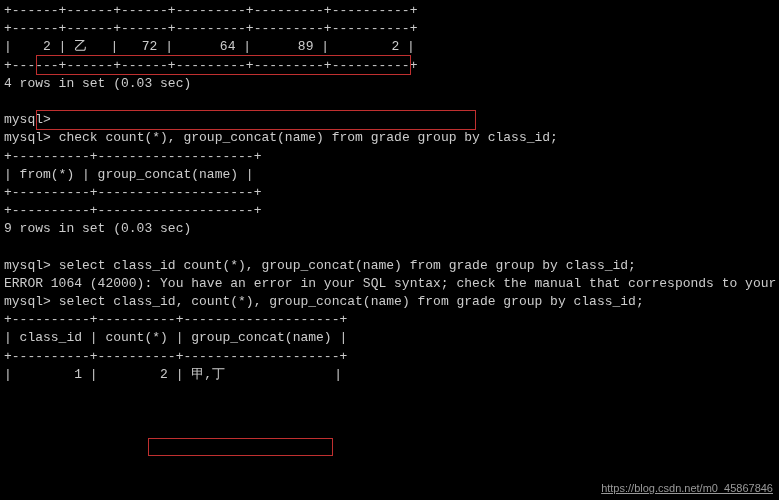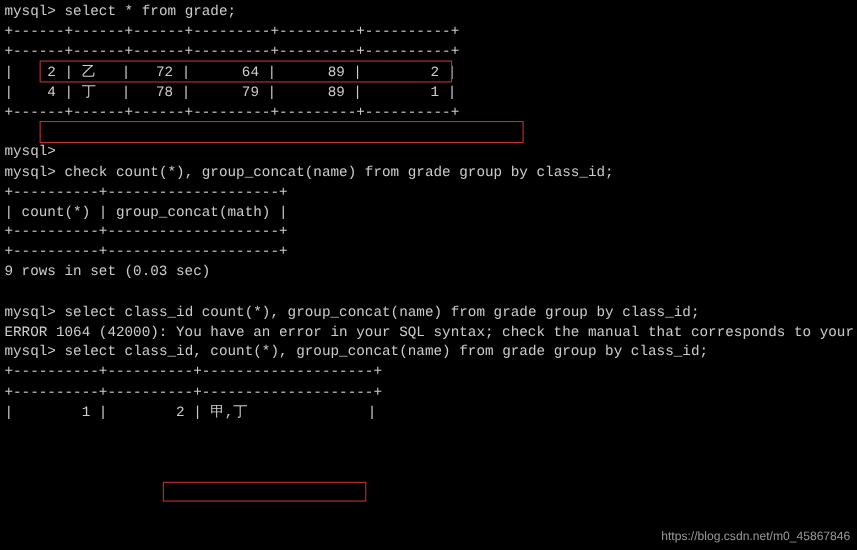--- a/index.html
+++ b/index.html
@@ -16,20 +16,21 @@
   }
   .terminal { padding: 2px 0 0 4px; }
   .line { white-space: pre; }
   .watermark {
     position: absolute;
     bottom: 4px;
     right: 6px;
     color: #999;
     font-size: 11px;
     font-family: Arial, sans-serif;
+    text-decoration: underline;
   }
   .redbox1 {
     position: absolute;
     border: 1px solid #c03030;
     left: 36px; top: 55px; width: 375px; height: 20px;
     pointer-events: none;
   }
   .redbox2 {
     position: absolute;
     border: 1px solid #c03030;
@@ -40,39 +41,39 @@
     position: absolute;
     border: 1px solid #c03030;
     left: 148px; top: 438px; width: 185px; height: 18px;
     pointer-events: none;
   }
 </style>
 </head>
 <body>
 
 <div class="terminal">
-  <div class="line"><span>mysql&gt;</span> <span>select * from grade;</span></div>
   <div class="line">+------+------+------+---------+---------+----------+</div>
   <div class="line">+------+------+------+---------+---------+----------+</div>
   <div class="line">|    2 | 乙   |   72 |      64 |      89 |        2 |</div>
-  <div class="line">|    4 | 丁   |   78 |      79 |      89 |        1 |</div>
   <div class="line">+------+------+------+---------+---------+----------+</div>
+  <div class="line">4 rows in set (0.03 sec)</div>
   <div class="line">&nbsp;</div>
   <div class="line"><span>mysql&gt;</span></div>
   <div class="line"><span>mysql&gt;</span> <span>check count(*), group_concat(name) from grade group by class_id;</span></div>
   <div class="line">+----------+--------------------+</div>
-  <div class="line">| count(*) | group_concat(math) |</div>
+  <div class="line">| from(*) | group_concat(name) |</div>
   <div class="line">+----------+--------------------+</div>
   <div class="line">+----------+--------------------+</div>
   <div class="line">9 rows in set (0.03 sec)</div>
   <div class="line">&nbsp;</div>
   <div class="line"><span>mysql&gt;</span> <span>select class_id count(*), group_concat(name) from grade group by class_id;</span></div>
   <div class="line">ERROR 1064 (42000): You have an error in your SQL syntax; check the manual that corresponds to your MySQL server vers</div>
   <div class="line"><span>mysql&gt;</span> <span>select class_id, count(*), group_concat(name) from grade group by class_id;</span></div>
   <div class="line">+----------+----------+--------------------+</div>
+  <div class="line">| class_id | count(*) | group_concat(name) |</div>
   <div class="line">+----------+----------+--------------------+</div>
   <div class="line">|        1 |        2 | 甲,丁              |</div>
 
 </div>
 
 <div class="redbox1"></div>
 <div class="redbox2"></div>
 <div class="redbox3"></div>
 
 <div class="watermark">https://blog.csdn.net/m0_45867846</div>

